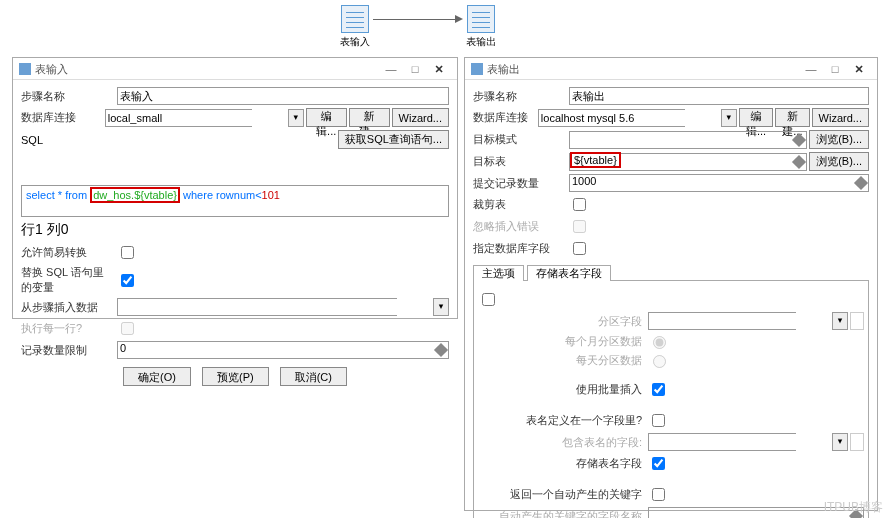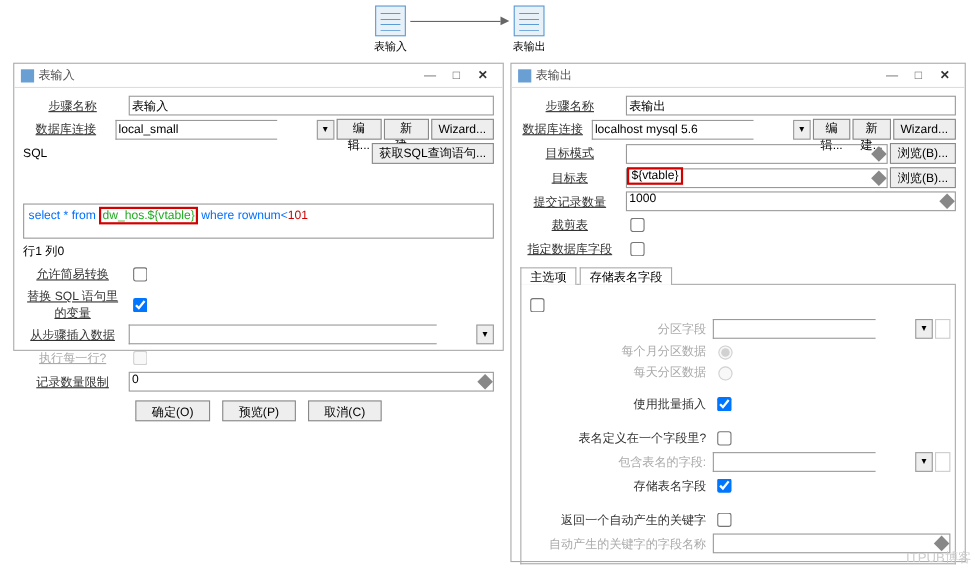--- a/index.html
+++ b/index.html
@@ -19,33 +19,33 @@
 .dlg2 { left: 464px; top: 57px; width: 414px; height: 454px; }
 
 .titlebar { height: 22px; line-height: 22px; padding: 0 6px; border-bottom: 1px solid #ddd; color: #555; display: flex; align-items: center; }
 .titlebar .ticon { width: 12px; height: 12px; background: #6a9fd4; margin-right: 4px; }
 .titlebar .spacer { flex: 1; }
 .titlebar .winbtn { width: 24px; text-align: center; color: #666; }
 .titlebar .winbtn.close { color: #333; font-weight: bold; }
 
 .body { padding: 4px 8px 8px; }
 .row { display: flex; align-items: center; margin: 3px 0; }
-.lbl { width: 96px; text-align: center; padding-right: 6px; color: #333; text-decoration: underline; }
+.lbl { width: 96px; text-align: left; padding-right: 6px; color: #333; }
 .lbl2 { width: 170px; text-align: right; padding-right: 6px; color: #333; }
 input[type=text], select { height: 18px; border: 1px solid #999; padding: 0 2px; background: #fff; }
 .btn { height: 19px; border: 1px solid #888; background: #eee; padding: 0 6px; margin-left: 2px; }
 .full { flex: 1; }
 .checkbox { width: 13px; height: 13px; }
 .disabled { color: #aaa; }
 .sql-area { border: 1px solid #999; height: 32px; padding: 2px 4px; font-family: monospace; font-size: 12px; background: #fff; white-space: nowrap; overflow: hidden; margin-top: 36px; }
 .kw { color: #0070ff; }
 .num { color: #c00; }
 .hl { border: 2px solid #d40000; padding: 0 1px; color: #2a2; }
 .hl2 { border: 2px solid #d40000; padding: 0 1px; }
-.status { margin: 4px 0; font-size: 11px; }
+.status { margin: 4px 0; font-size: 14px; }
 .dinput { border: 1px solid #999; height: 18px; flex: 1; position: relative; }
 .dinput .diamond { position: absolute; right: 2px; top: 3px; width: 10px; height: 10px; background: #888; transform: rotate(45deg); }
 .footer { text-align: center; margin-top: 8px; }
 .footer .btn { padding: 2px 14px; margin: 0 4px; }
 .tabs { border-bottom: 1px solid #aaa; margin-top: 6px; }
 .tab { display: inline-block; padding: 0 8px; border: 1px solid #aaa; border-bottom: none; background: #fff; position: relative; top: 1px; }
 .tab.active { background: #fff; }
 .watermark { position: absolute; right: 6px; bottom: 2px; color: #ccc; font-size: 12px; }
 .select { display: flex; gap: 36px; }
 .select input { flex: 1; border-right: none; }
@@ -167,20 +167,24 @@
     </div>
     <div class="row">
         <div class="lbl">提交记录数量</div>
       <div class="dinput"><span style="padding-left:2px">1000</span><div class="diamond"></div></div>
     </div>
     <div class="row">
         <div class="lbl">裁剪表</div>
         <input type="checkbox" class="checkbox" style="">
       </div>
     <div class="row">
+        <div class="lbl disabled">忽略插入错误</div>
+        <input type="checkbox" class="checkbox" disabled="" style="">
+      </div>
+    <div class="row">
         <div class="lbl">指定数据库字段</div>
         <input type="checkbox" class="checkbox" style="">
       </div>
 
     <div class="tabs">
       <span class="tab active">主选项</span>
       <span class="tab">存储表名字段</span>
     </div>
     <div style="border:1px solid #aaa;border-top:none;padding:6px 4px">
       <div class="row">

